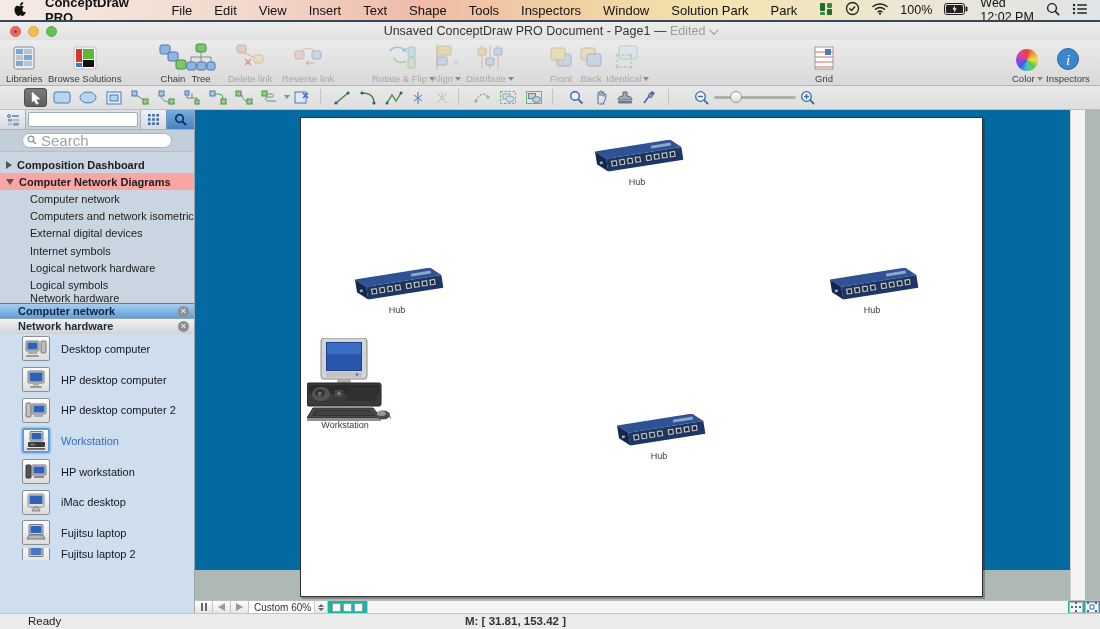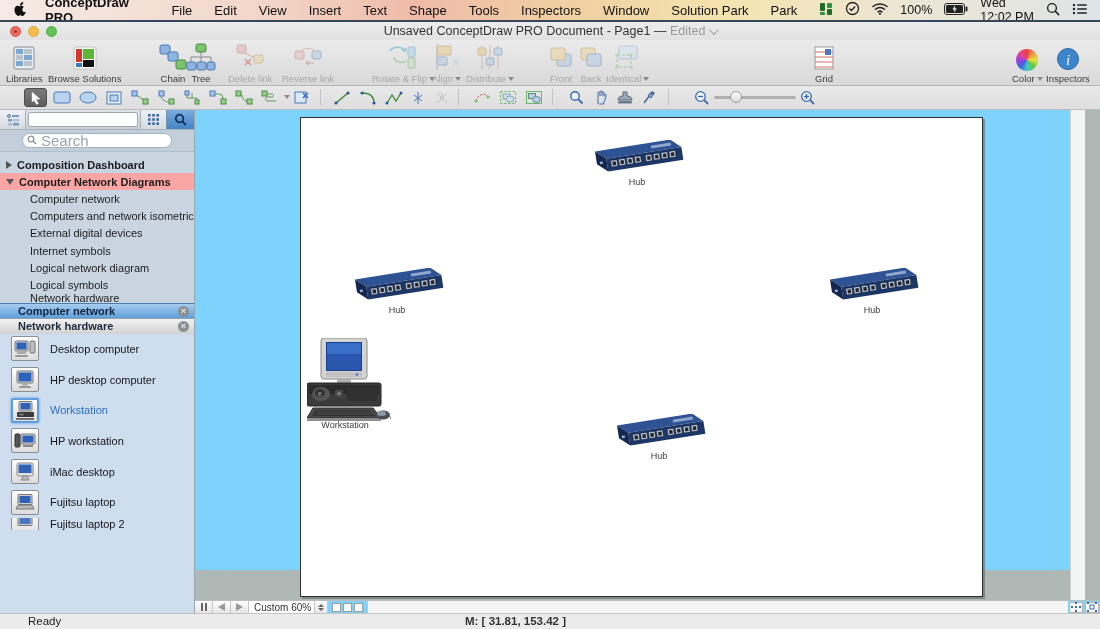--- a/index.html
+++ b/index.html
@@ -66,34 +66,34 @@
   .tri.closed{border-top:4px solid transparent;border-bottom:4px solid transparent;border-left:6px solid #555;}
   .tri.open{border-left:4px solid transparent;border-right:4px solid transparent;border-top:6px solid #555;}
   .tree-row.lvl1{padding-left:30px;}
   .tree-row.bold{font-weight:bold;}
   .tree-row.sel{background:#fca5a5;}
   .libtab{height:15.5px;display:flex;align-items:center;font-size:11px;font-weight:bold;color:#1a2a3a;padding:0 6px 0 18px;position:relative;border-top:1px solid #8fa0af;}
   .libtab.active{background:linear-gradient(#a8cdf0,#5f9fd8);border-top:1px solid #4a7fb0;color:#102540;}
   .libtab.plain{background:linear-gradient(#f2f2f2,#d2d2d2);}
   .libtab .closer{position:absolute;right:5px;top:2px;width:11px;height:11px;border-radius:50%;background:#8b9096;color:#e8e8e8;font-size:9px;line-height:11px;text-align:center;}
   .shapes{background:#cfdeee;height:100%;}
-  .shape-row{height:30.7px;display:flex;align-items:center;padding-left:11px;font-size:11px;color:#15151a;}
+  .shape-row{height:30.7px;display:flex;align-items:center;padding-left:22px;font-size:11px;color:#15151a;}
   .shape-ic{width:28px;height:25px;background:linear-gradient(#ffffff,#dcdcdc);border:1px solid #8a8f94;border-radius:2px;display:flex;align-items:center;justify-content:center;margin-right:11px;}
   .shape-row.sel .shape-ic{border:2px solid #5d9ce0;box-shadow:0 0 3px #5d9ce0;}
   .shape-row.sel .lbl{color:#2f6fc0;}
 
   
-  .canvasarea{position:absolute;left:195px;top:0;width:890px;height:460px;background:#7dd3fc;}
+  .canvasarea{position:absolute;left:195px;top:0;width:890px;height:460px;background:#0369a1;}
   .page{position:absolute;left:105px;top:7px;width:683px;height:480px;background:#fff;border:1.5px solid #2f2f2f;box-shadow:2px 2px 0 rgba(40,40,40,.35);}
   .cv-shape{position:absolute;}
   .cv-label{position:absolute;font-size:9px;color:#3a3a3a;text-align:center;}
   .vscroll{position:absolute;right:0;top:0;width:15px;height:490px;background:#f4f4f4;border-left:1px solid #d0d0d0;}
 
   
-  .pager{position:absolute;left:195px;top:490px;width:905px;height:13.5px;background:#7dd3fc;border-top:1px solid #bdbdbd;display:flex;align-items:stretch;font-size:10px;color:#333;}
+  .pager{position:absolute;left:195px;top:490px;width:905px;height:13.5px;background:#14b8a6;border-top:1px solid #bdbdbd;display:flex;align-items:stretch;font-size:10px;color:#333;}
   .pg-btn{width:18px;border-right:1px solid #c6c6c6;background:linear-gradient(#fdfdfd,#e4e4e4);display:flex;align-items:center;justify-content:center;color:#555;}
   .pg-zoom{width:66px;background:#fff;border-right:1px solid #c6c6c6;display:flex;align-items:center;padding-left:5px;font-size:10px;}
   .pg-step{width:13px;border-right:1px solid #c6c6c6;background:linear-gradient(#fdfdfd,#e4e4e4);display:flex;flex-direction:column;align-items:center;justify-content:center;gap:1px;}
   .pg-step i{width:0;height:0;border-left:3px solid transparent;border-right:3px solid transparent;}
   .pg-step .up{border-bottom:3px solid #666;}
   .pg-step .dn{border-top:3px solid #666;}
   .pg-tabs{display:flex;align-items:center;gap:2px;padding:0 4px;border-right:1px solid #c6c6c6;}
   .pg-tab{width:9px;height:9px;background:#fff;border:1px solid #9b9b9b;}
   .pg-track{flex:1;background:#f5f5f5;}
   .pg-nav{width:14px;margin:1px;border:1px solid #b5b5b5;background:#fafafa;display:flex;align-items:center;justify-content:center;}
@@ -576,21 +576,21 @@
         <div class="tree-row lvl1">
             <span>Computers and network isometric</span>
           </div>
         <div class="tree-row lvl1">
             <span>External digital devices</span>
           </div>
         <div class="tree-row lvl1">
             <span>Internet symbols</span>
           </div>
         <div class="tree-row lvl1">
-            <span>Logical network diagram</span>
+            <span>Logical network hardware</span>
           </div>
         <div class="tree-row lvl1">
             <span>Logical symbols</span>
           </div>
         <div class="tree-row lvl1" style="height:9px;overflow:hidden">
             <span>Network hardware</span>
           </div>
       </div>
       <div class="libtab active">
         <span>Computer network</span>
@@ -616,20 +616,31 @@
         <div class="shape-row">
           <span class="shape-ic">
               <svg width="22" height="19" viewBox="0 0 22 19">
                 <rect x="3" y="1" width="16" height="12" rx="1" fill="#d6d6d6" stroke="#777"></rect>
                 <rect x="4.5" y="2.5" width="13" height="9" fill="#2e62b8"></rect>
                 <rect x="8" y="13" width="6" height="2.5" fill="#aaa"></rect>
                 <rect x="5" y="16" width="12" height="2" rx="1" fill="#999"></rect>
               </svg>
             </span>
           <span class="lbl">HP desktop computer</span>
+        </div>
+        <div class="shape-row">
+          <span class="shape-ic">
+              <svg width="22" height="19" viewBox="0 0 22 19">
+                <rect x="1" y="2" width="5" height="14" rx="1" fill="#bfbfbf" stroke="#777"></rect>
+                <rect x="7" y="3" width="14" height="10" rx="1" fill="#d6d6d6" stroke="#777"></rect>
+                <rect x="8.5" y="4.5" width="11" height="7" fill="#2e62b8"></rect>
+                <rect x="9" y="14" width="9" height="2" fill="#aaa"></rect>
+              </svg>
+            </span>
+          <span class="lbl">HP desktop computer 2</span>
         </div>
         <div class="shape-row sel">
           <span class="shape-ic">
               <svg width="22" height="19" viewBox="0 0 22 19">
                 <rect x="5" y="0.5" width="13" height="9.5" rx="1" fill="#d6d6d6" stroke="#777"></rect>
                 <rect x="6.5" y="2" width="10" height="6.5" fill="#2e62b8"></rect>
                 <rect x="3" y="11" width="17" height="5" rx="1" fill="#3a3a3a"></rect>
                 <rect x="5" y="12.5" width="5" height="2" rx="1" fill="#777"></rect>
                 <rect x="2" y="17" width="18" height="1.8" fill="#666"></rect>
               </svg>

